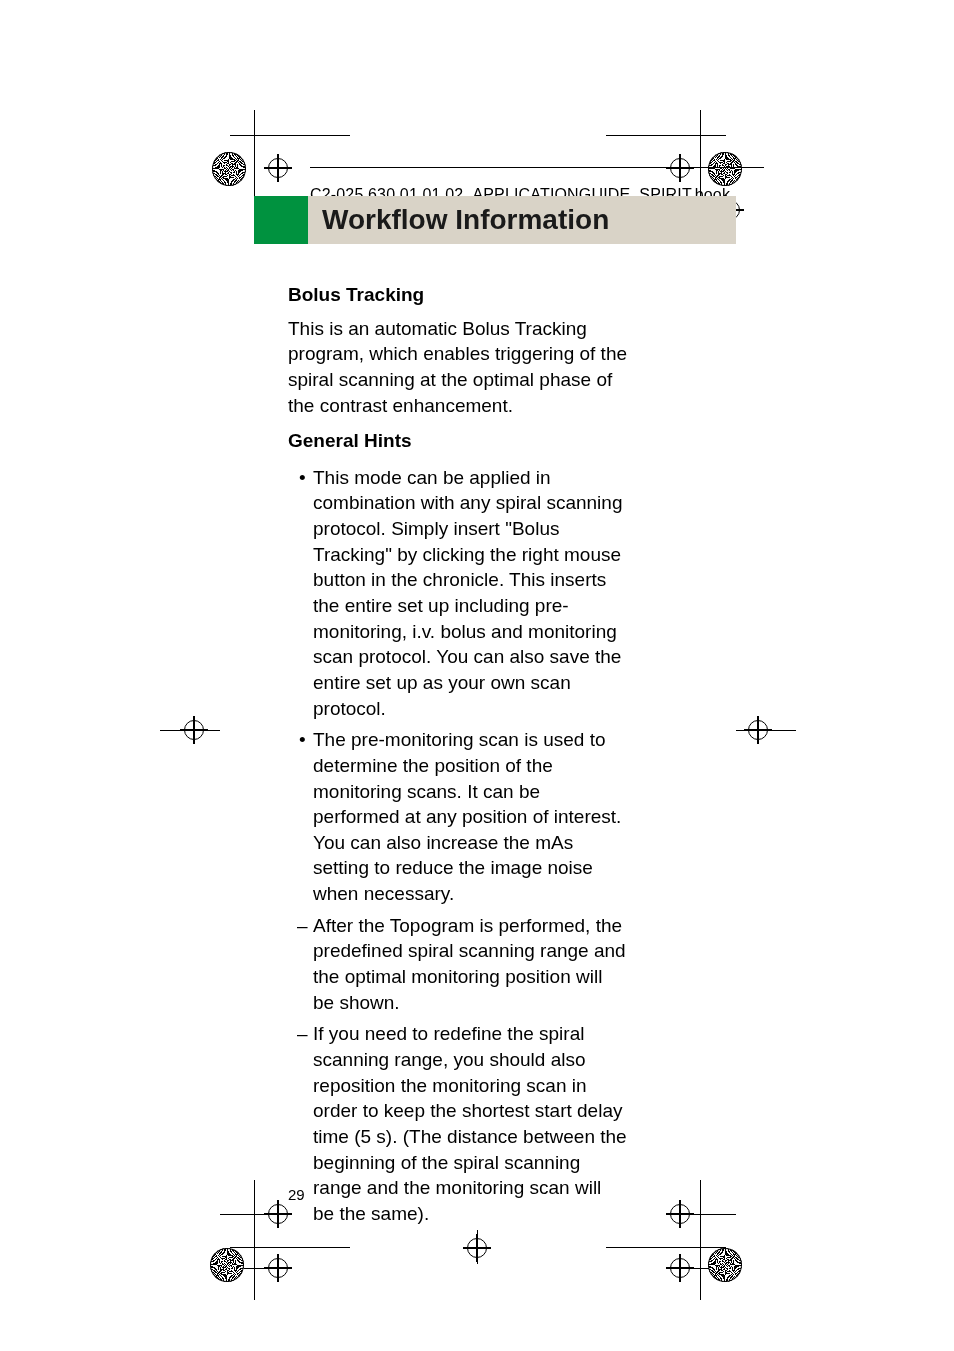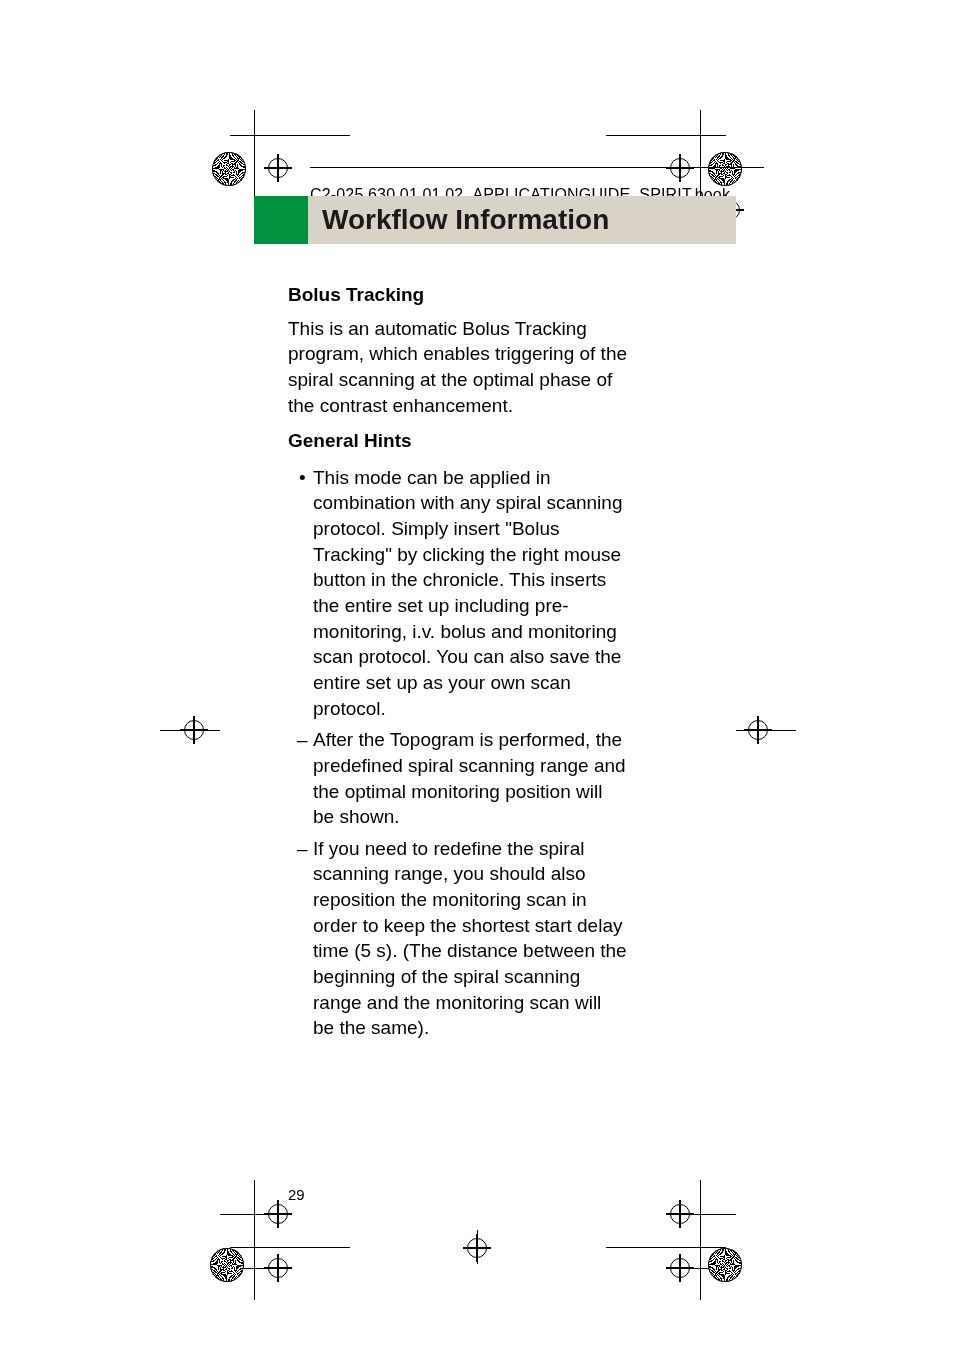--- a/index.html
+++ b/index.html
@@ -178,20 +178,21 @@
       <h1>Workflow Information</h1>
     </div>
   </div>
 
   <div class="content">
     <div class="sub">Bolus Tracking</div>
     <p>This is an automatic Bolus Tracking program, which enables triggering of the spiral scanning at the optimal phase of the contrast enhancement.</p>
     <div class="sub">General Hints</div>
     <ul id="hints-list">
         <li class="bullet">This mode can be applied in combination with any spiral scanning protocol. Simply insert "Bolus Tracking" by clicking the right mouse button in the chronicle. This inserts the entire set up including pre-monitoring, i.v. bolus and monitoring scan protocol. You can also save the entire set up as your own scan protocol.</li>
+        <li class="bullet">The pre-monitoring scan is used to determine the position of the monitoring scans. It can be performed at any position of interest. You can also increase the mAs setting to reduce the image noise when necessary.</li>
         <li class="dash">After the Topogram is performed, the predefined spiral scanning range and the optimal monitoring position will be shown.</li>
         <li class="dash">If you need to redefine the spiral scanning range, you should also reposition the monitoring scan in order to keep the shortest start delay time (5 s). (The distance between the beginning of the spiral scanning range and the monitoring scan will be the same).</li>
       </ul>
   </div>
 
   <div class="page-number">29</div>
 
 </div>
 
 </body></html>

